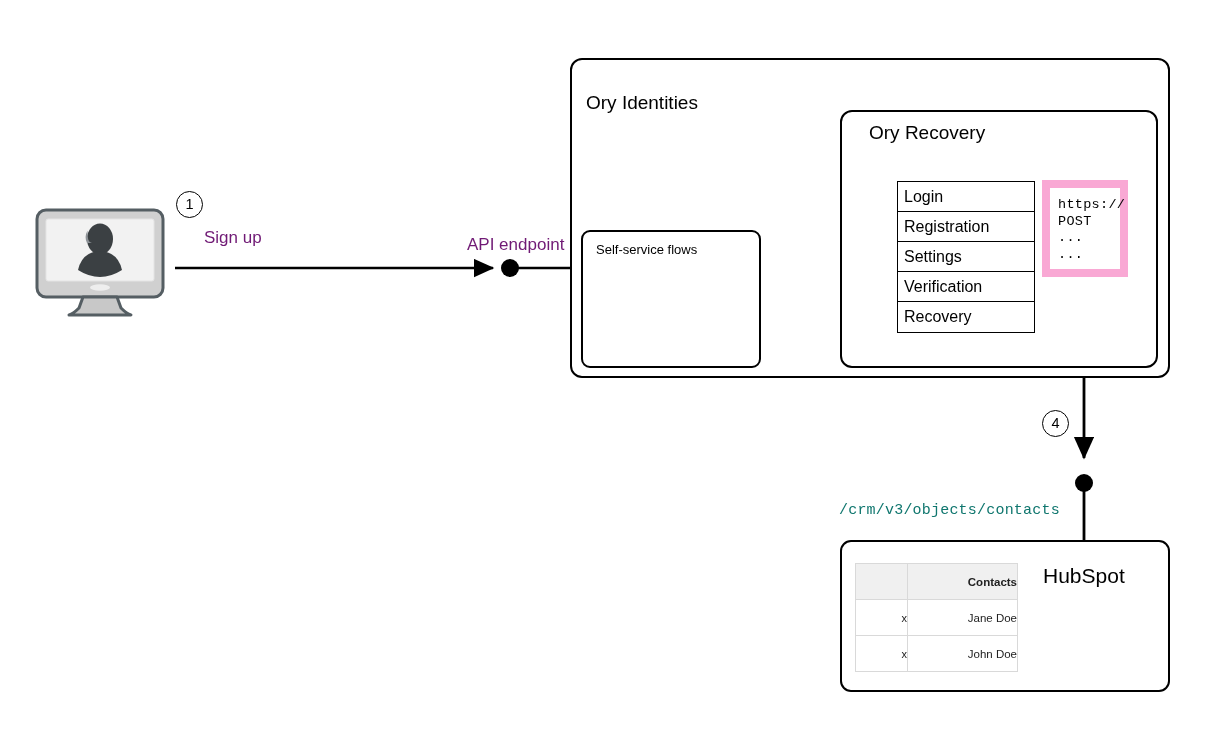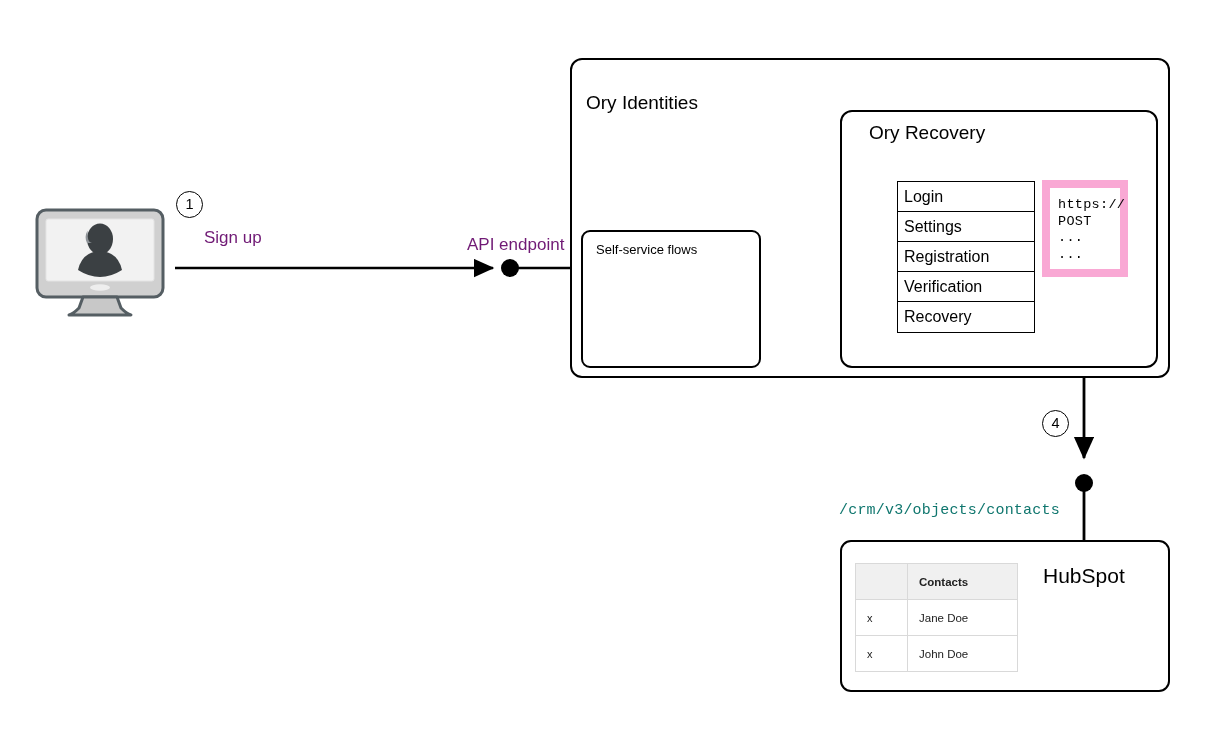--- a/index.html
+++ b/index.html
@@ -95,21 +95,21 @@
     left: 855px; top: 563px; width: 163px;
     border-collapse: collapse;
     background: #fff;
     font-size: 11.5px;
   }
   #contacts-table td, #contacts-table th {
     border: 1px solid #d9d9d9;
     padding: 0;
     height: 35px;
     vertical-align: middle;
-    text-align: left;
+    text-align: right;
   }
   #contacts-table .col-x { width: 40px; padding-left: 11px; color: #222; font-size: 11px;}
   #contacts-table .col-name { padding-left: 11px; color: #222; }
   #contacts-table thead td { background: #f0f0f0; font-weight: bold; color: #111; }
 
   
   .plain-label {
     position: absolute;
     font-size: 17px;
     white-space: nowrap;
@@ -203,22 +203,22 @@
   <div class="box-title" style="left:586px; top:68px;margin-top:24px;">Ory Identities</div>
 
   <div class="round-box" id="self-service-box"></div>
   <div class="box-title" id="self-service-label">Self-service flows</div>
 
   <div class="round-box" id="ory-actions-box" style="left:840px; top:110px; width:318px; height:258px; border-width:2.2px;"></div>
   <div class="box-title" style="left:869px; top:122px;">Ory Recovery</div>
 
   <div id="actions-list">
     <div class="action-row">Login</div>
+    <div class="action-row">Registration</div>
     <div class="action-row">Settings</div>
-    <div class="action-row">Registration</div>
     <div class="action-row">Verification</div>
     <div class="action-row">Recovery</div>
   </div>
 
   <div id="post-box">
     <div id="post-code">https://
 POST
 ...
 ...</div>
   </div>

